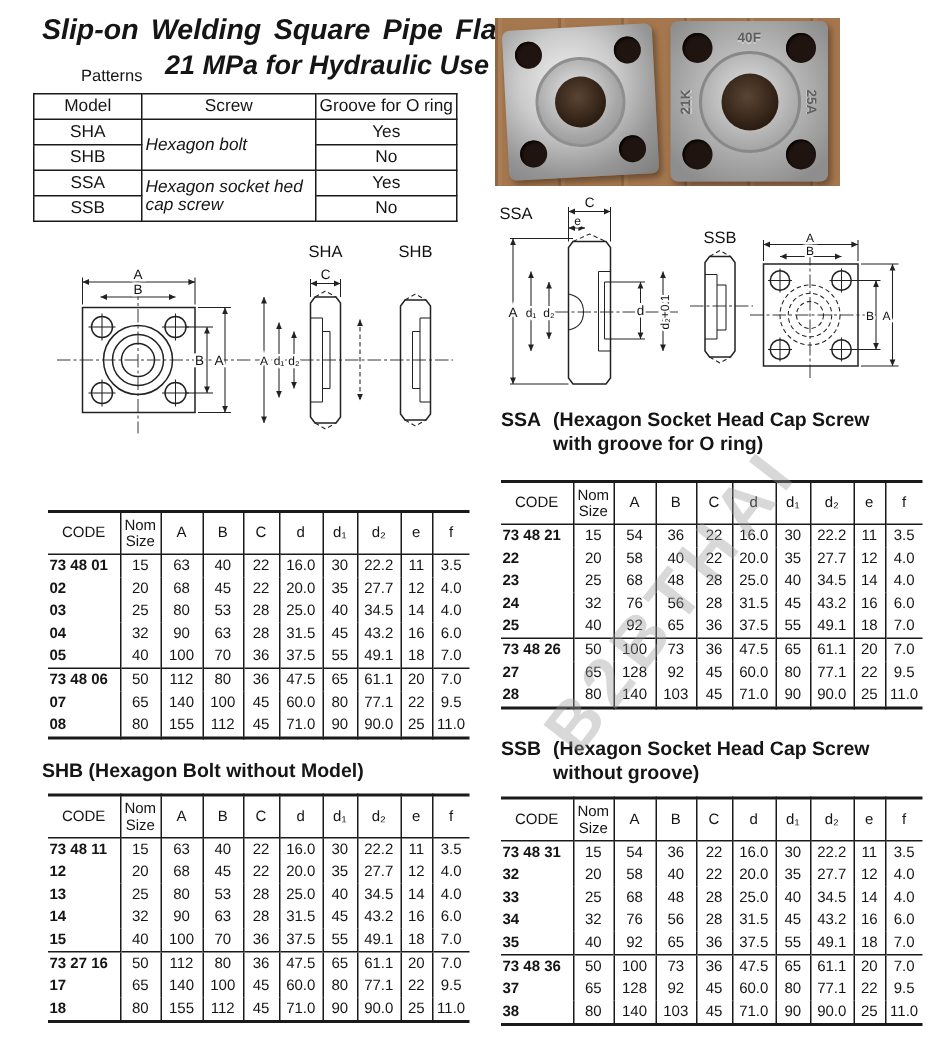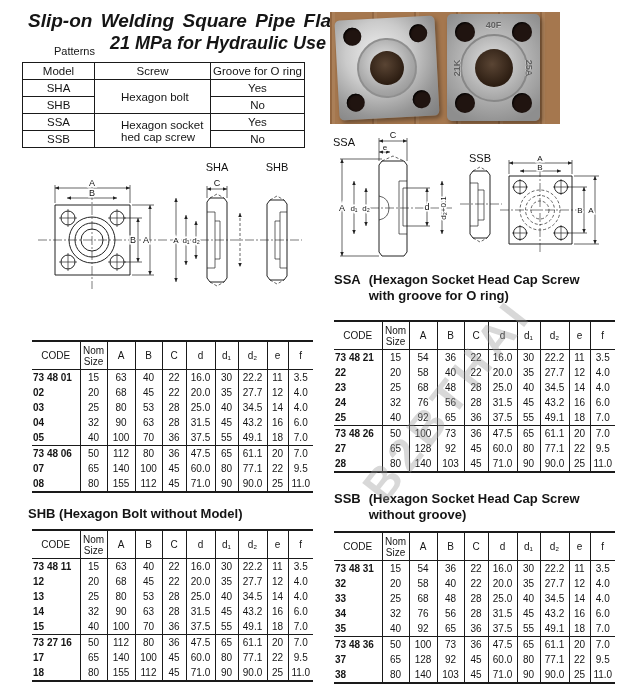--- a/index.html
+++ b/index.html
@@ -11,32 +11,32 @@
           font-style:italic;word-spacing:3px;white-space:nowrap;}
   .patterns-label{position:absolute;left:54px;top:45px;font-size:11px;}
   .title2{position:absolute;left:110px;top:33px;font-size:18px;font-weight:bold;
           font-style:italic;white-space:nowrap;}
 
   
   .ptable{position:absolute;left:22px;top:62px;width:282px;border-collapse:collapse;
           font-size:11.5px;table-layout:fixed;}
   .ptable th,.ptable td{border:1px solid #1a1a1a;height:16px;padding:0 2px;
           font-weight:normal;text-align:center;}
-  .ptable td.bolt{text-align:left;padding-left:26px;}
+  .ptable td.bolt{text-align:left;padding-left:2px;font-style:italic;}
 
   
   .photo{position:absolute;left:330px;top:12px;width:230px;height:112px;
          background:#a5774e;
          background-image:repeating-linear-gradient(90deg, rgba(60,30,10,.18) 0 2px, rgba(255,255,255,.06) 2px 5px, transparent 5px 42px);
          overflow:hidden;}
   .flange{position:absolute;border-radius:5px;}
   .flange-left{left:7px;top:6px;width:100px;height:100px;transform:rotate(-3deg);
          background:radial-gradient(circle at 42% 36%, #efefef 0%, #cbcbcb 38%, #969696 72%, #7d7d7d 100%);
          box-shadow:2px 3px 4px rgba(0,0,0,.35);}
-  .flange-right{left:117px;top:2px;width:93px;height:107px;
+  .flange-right{left:117px;top:2px;width:105px;height:107px;
          background:radial-gradient(circle at 50% 45%, #d6d6d6 0%, #b2b2b2 45%, #8e8e8e 85%);
          box-shadow:2px 3px 4px rgba(0,0,0,.35);}
   .hole{position:absolute;border-radius:50%;background:#201410;box-shadow:inset 1px 1px 2px #000;}
   .flange-left .hole{width:18px;height:18px;}
   .flange-right .hole{width:20px;height:20px;}
   .h-tl{left:8px;top:8px;} .h-tr{right:8px;top:8px;}
   .h-bl{left:8px;bottom:8px;} .h-br{right:8px;bottom:8px;}
   .hub{position:absolute;left:50%;top:50%;transform:translate(-50%,-50%);
        border-radius:50%;display:flex;align-items:center;justify-content:center;}
   .flange-left .hub{width:56px;height:56px;

